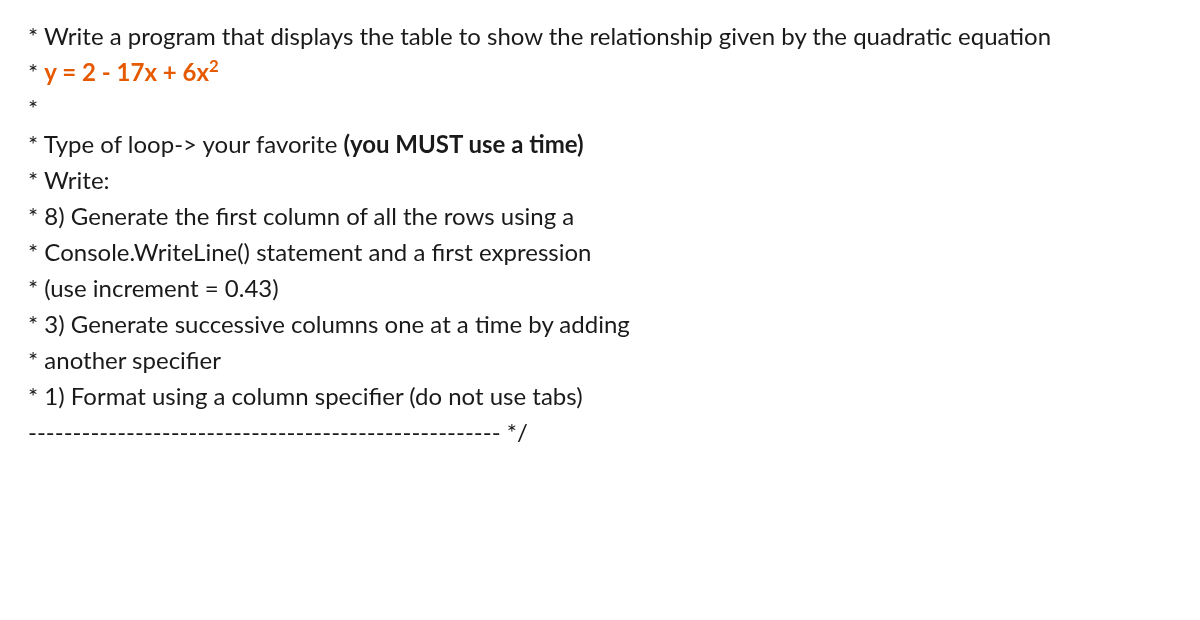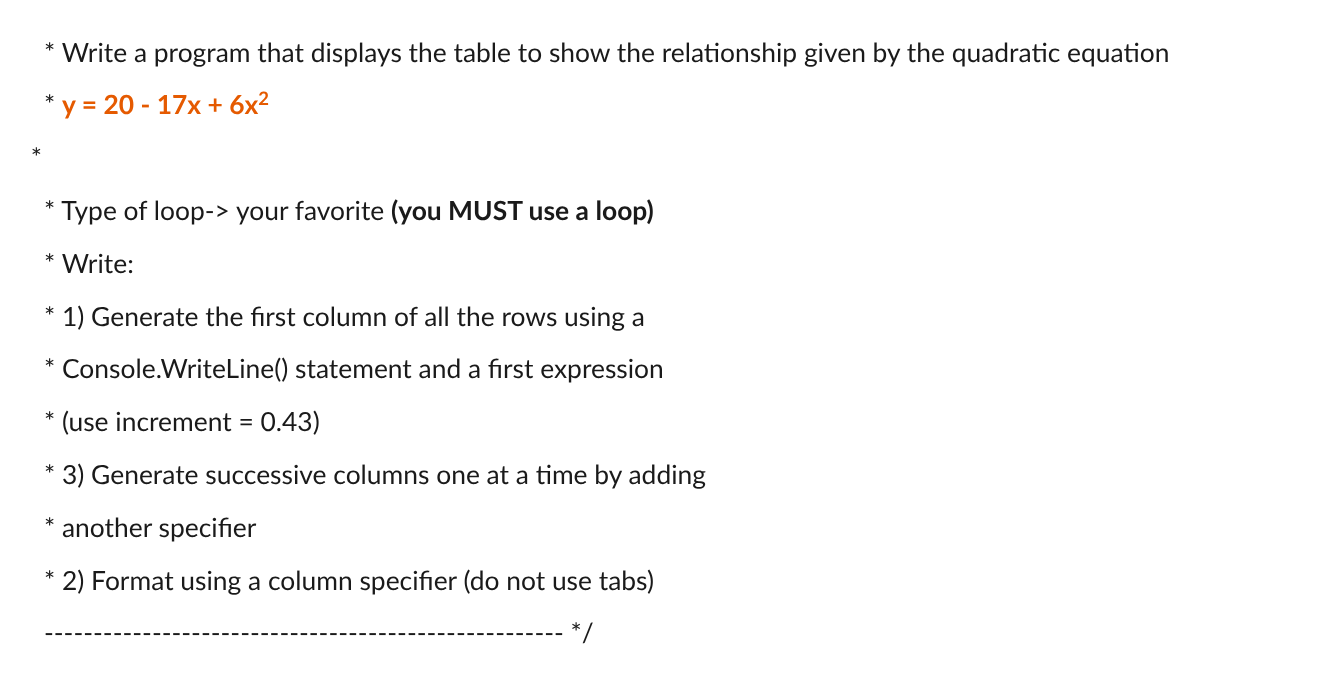--- a/index.html
+++ b/index.html
@@ -7,21 +7,21 @@
       font-size: 24px;
       line-height: 1.5;
       color: #1a1a1a;
       padding: 18px 28px;
       margin: 0;
       background: #fff;
       width: 1200px;
       box-sizing: border-box;
     }
     .line {
-      margin: 12px;
+      margin: 0;
       padding: 0;
     }
     .spacer-line {
       margin: 0;
       padding: 0;
     }
     .eq {
       color: #e55a00;
       font-weight: 700;
     }
@@ -38,54 +38,54 @@
     }
   </style>
 </head>
 <body>
 
 <div class="line">
   <span>* </span><span>Write a program that displays the table to show the relationship given by the quadratic equation</span>
 </div>
 
 <div class="line">
-  <span>* </span><span class="eq"><span>y = 20 - 17x + 6x</span><span class="sup">2</span></span>
+  <span>* </span><span class="eq"><span>y = 2 - 17x + 6x</span><span class="sup">2</span></span>
 </div>
 
 <div class="spacer-line">
   <span>*</span>
 </div>
 
 <div class="line">
-  <span>* </span><span>Type of loop-&gt; your favorite </span><span class="bold">(you MUST use a loop)</span>
+  <span>* </span><span>Type of loop-&gt; your favorite </span><span class="bold">(you MUST use a time)</span>
 </div>
 
 <div class="line">
   <span>* </span><span>Write:</span>
 </div>
 
 <div class="line">
-  <span>* </span><span>1) Generate the first column of all the rows using a</span>
+  <span>* </span><span>8) Generate the first column of all the rows using a</span>
 </div>
 
 <div class="line">
   <span>* </span><span>Console.WriteLine() statement and a first expression</span>
 </div>
 
 <div class="line">
   <span>* </span><span>(use increment = 0.43)</span>
 </div>
 
 <div class="line">
   <span>* </span><span>3) Generate successive columns one at a time by adding</span>
 </div>
 
 <div class="line">
   <span>* </span><span>another specifier</span>
 </div>
 
 <div class="line">
-  <span>* </span><span>2) Format using a column specifier (do not use tabs)</span>
+  <span>* </span><span>1) Format using a column specifier (do not use tabs)</span>
 </div>
 
 <div class="line">
   <span class="dashes">----------------------------------------------------- </span><span>*/</span>
 </div>
 
 </body></html>

